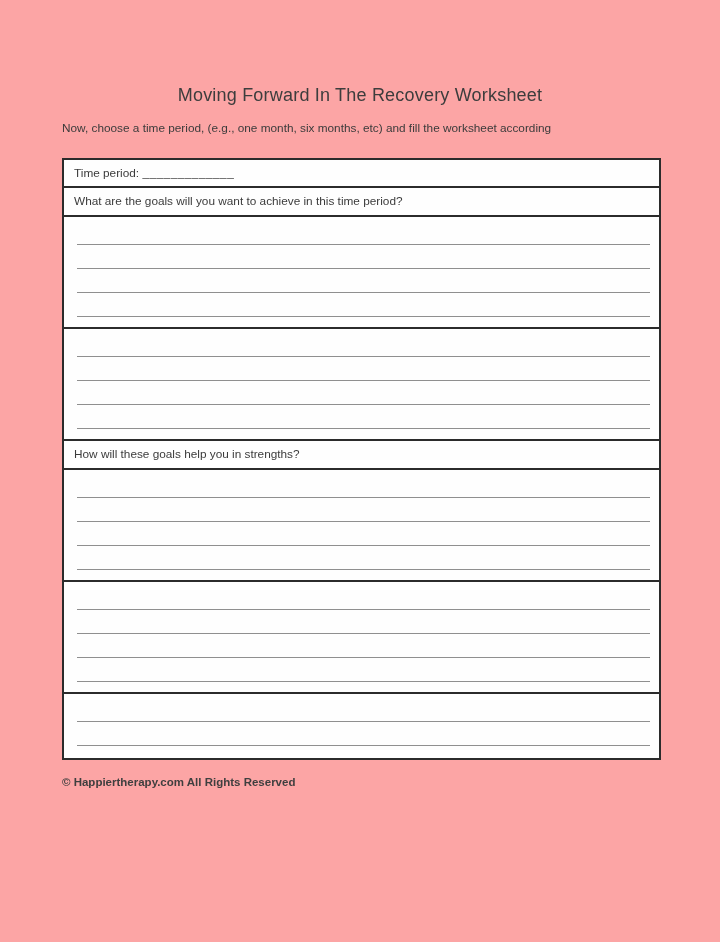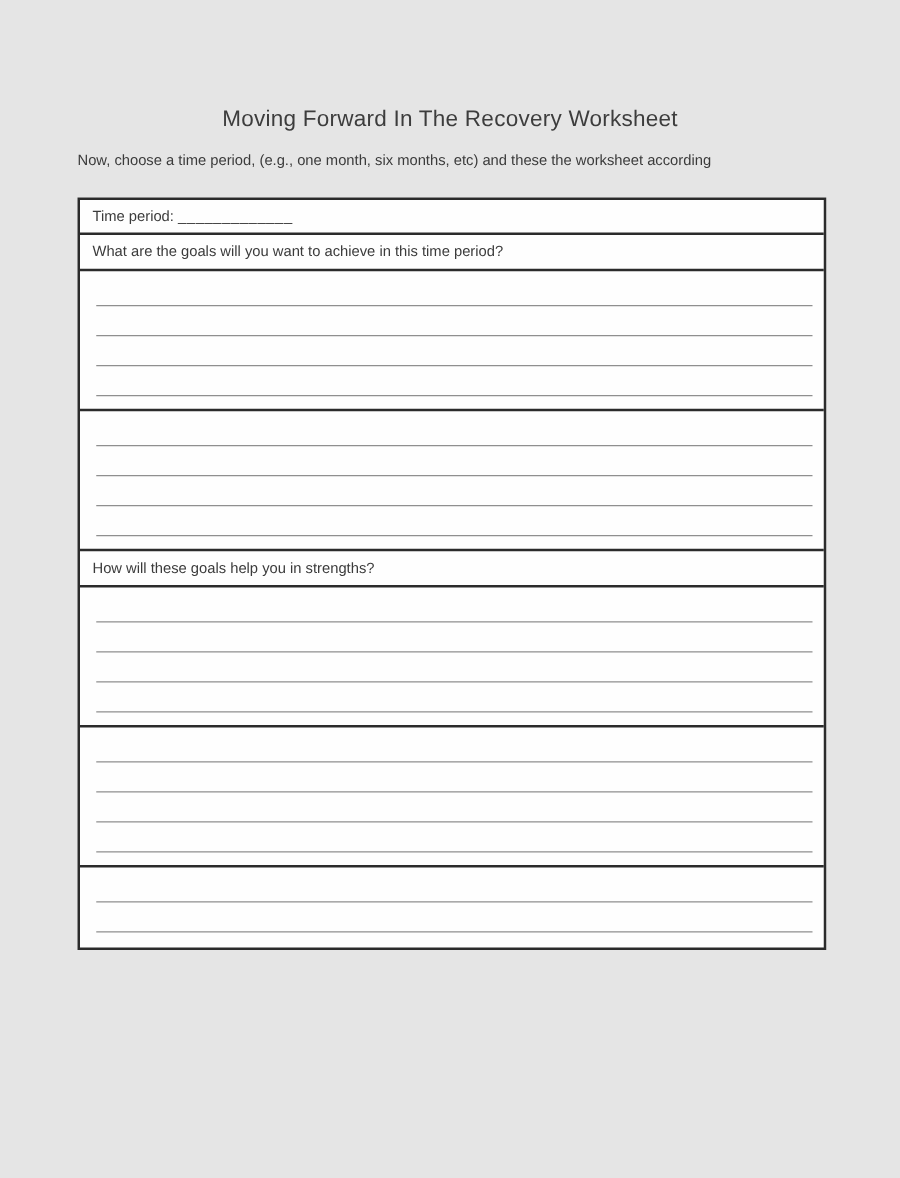--- a/index.html
+++ b/index.html
@@ -1,21 +1,21 @@
 <!DOCTYPE html>
 <html><head>
 <meta charset="utf-8">
 <style>
   * { margin: 0; padding: 0; box-sizing: border-box; }
   html, body { background: #ffffff; }
   .page {
     position: relative;
     width: 720px;
     height: 942px;
-    background: #e5e5e5;
+    background: #fca5a5;
     font-family: "Liberation Sans", sans-serif;
     color: #3b3b3b;
     overflow: hidden;
   }
   .title {
     padding-top: 85px;
     text-align: center;
     font-size: 18px;
     font-weight: 400;
     letter-spacing: 0.2px;
@@ -70,21 +70,21 @@
   }
 </style>
 </head>
 <body>
 
 <div class="page">
 
   <h1 class="title">Moving Forward In The Recovery Worksheet</h1>
 
   <div class="intro">
-    <div>Now, choose a time period, (e.g., one month, six months, etc) and these the worksheet according</div>
+    <div>Now, choose a time period, (e.g., one month, six months, etc) and fill the worksheet according</div>
   </div>
 
   <div class="worksheet">
 
     <div class="tp-row">
       <span>Time period:</span>
       <span class="blank">_____________</span>
     </div>
 
     <div class="q-row">What are the goals will you want to achieve in this time period?</div>
@@ -117,14 +117,15 @@
       <div class="answer-line"></div>
     </div>
 
     <div class="answer-box last">
       <div class="answer-line"></div>
       <div class="answer-line"></div>
     </div>
 
   </div>
 
+  <div class="footer">© Happiertherapy.com All Rights Reserved</div>
 
 </div>
 
 </body></html>

